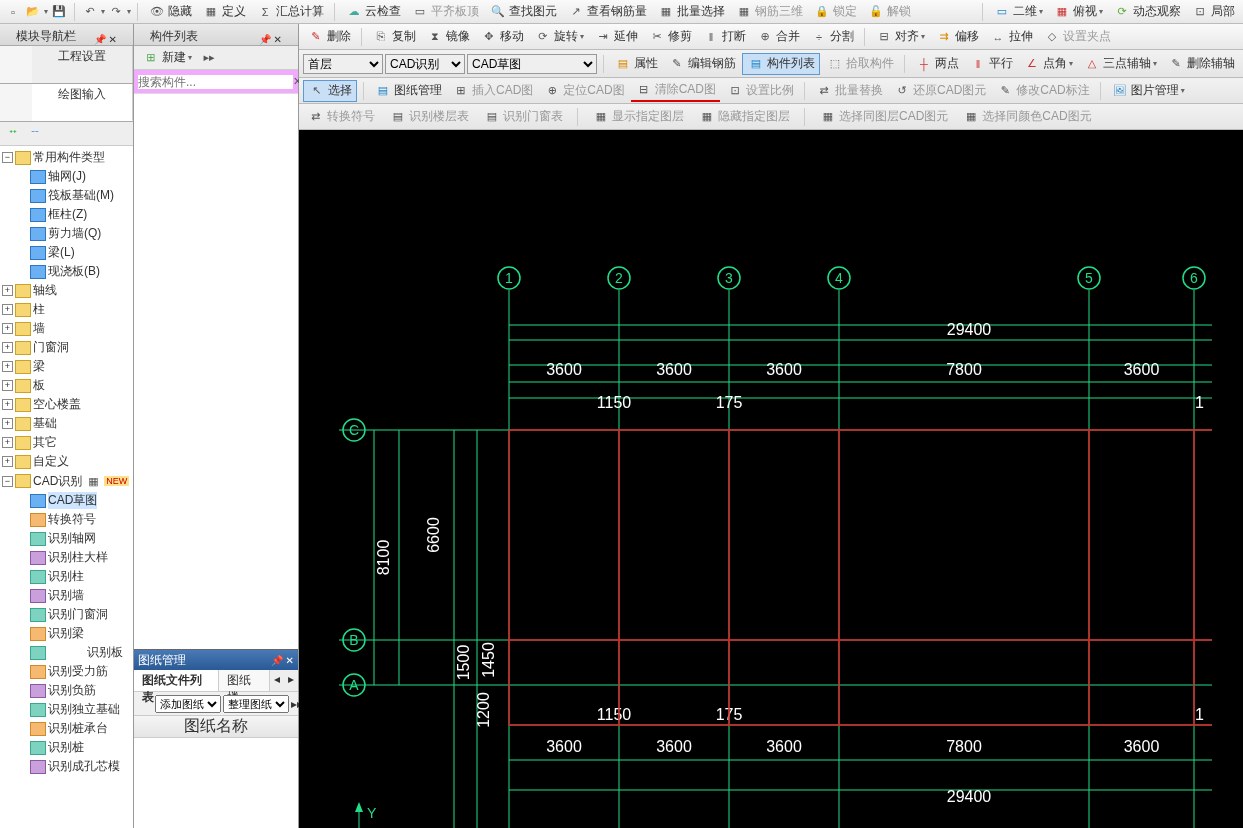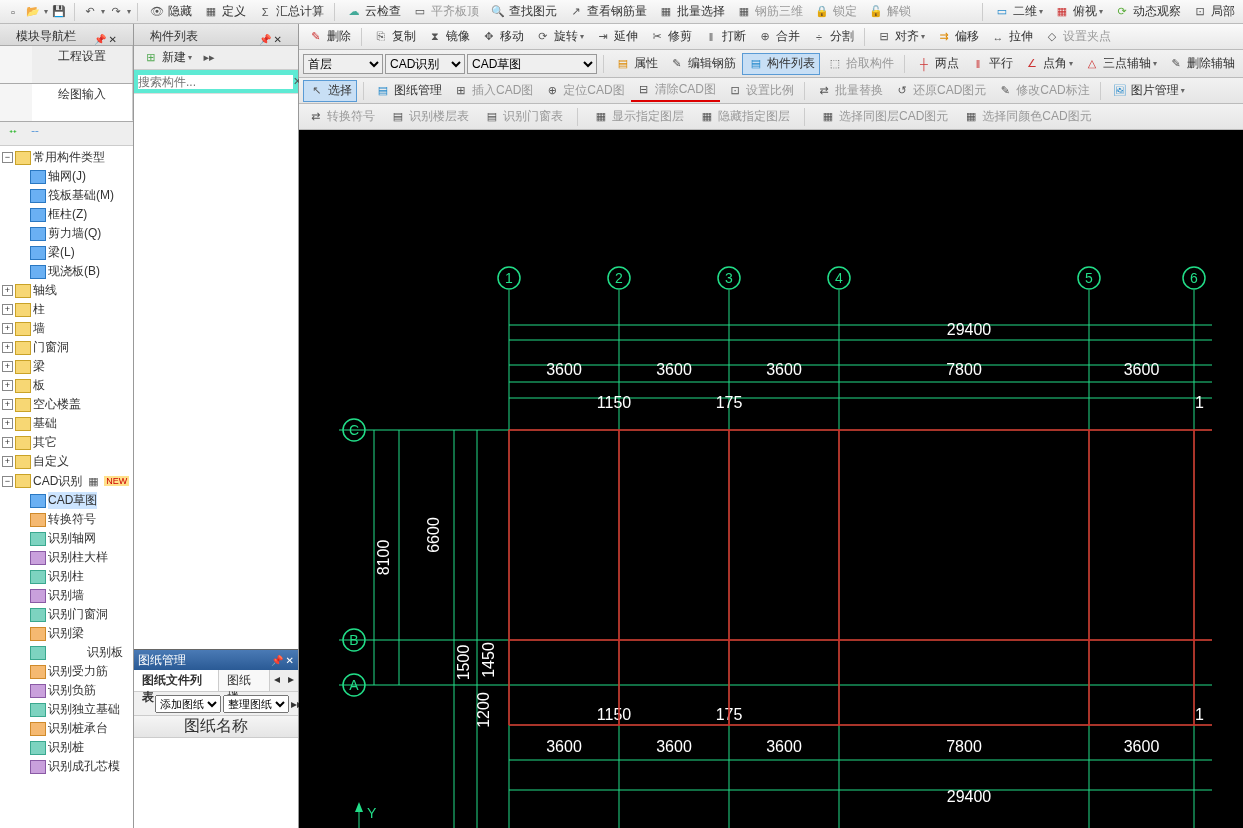--- a/index.html
+++ b/index.html
@@ -48,21 +48,21 @@
 .tree-icon.blue { background: #6ab0f3; border-color: #2a78c2; }
 .tree-icon.teal { background: #7dd3c0; border-color: #3aa88f; }
 .tree-icon.purple { background: #c9a0dc; border-color: #8a5aa5; }
 .tree-icon.orange { background: #f5b971; border-color: #d08a2a; }
 .tree-label.selected { background: #cde5ff; }
 .new-badge { background: #ffe08a; color: #c00; font-size: 9px; padding: 0 2px; margin-left: 2px; }
 
 .small-toolbar { height: 24px; background: #eee; border-bottom: 1px solid #ccc; display: flex; align-items: center; padding: 0 4px; gap: 4px; }
 
 
-.search-row { height: 24px; display: flex; align-items: center; padding: 2px 4px; background: #5eead4; border-bottom: 1px solid #ddd; }
+.search-row { height: 24px; display: flex; align-items: center; padding: 2px 4px; background: #f0abfc; border-bottom: 1px solid #ddd; }
 .search-row input { flex: 1; border: none; font-size: 12px; color: #999; outline: none; }
 .list-body { flex: 1; background: #fff; }
 
 
 .dm-panel { border-top: 1px solid #666; }
 .dm-header { height: 20px; background: linear-gradient(#4a7ab5,#2a5a95); color: #fff; display: flex; align-items: center; justify-content: space-between; padding: 0 4px; font-size: 12px; }
 .dm-tabs { height: 22px; display: flex; background: #eee; border-bottom: 1px solid #ccc; }
 .dm-tab { padding: 2px 8px; border-right: 1px solid #ccc; cursor: pointer; background: #f8f8f8; }
 .dm-tab.active { background: #fff; font-weight: bold; }
 .dm-toolbar { height: 24px; background: #f0f0f0; display: flex; align-items: center; padding: 2px 21px; gap: 2px; border-bottom: 1px solid #ccc; }

